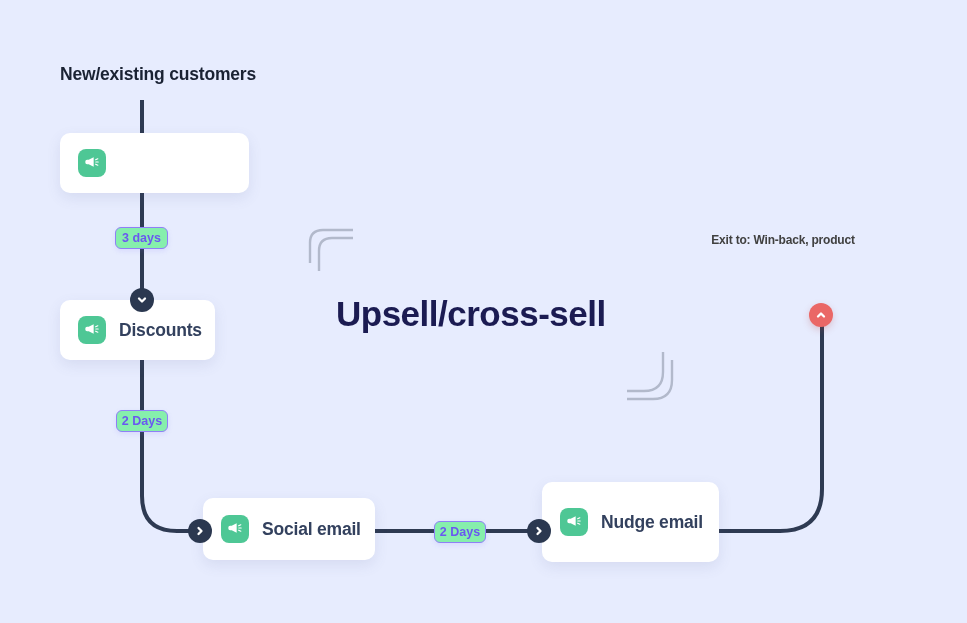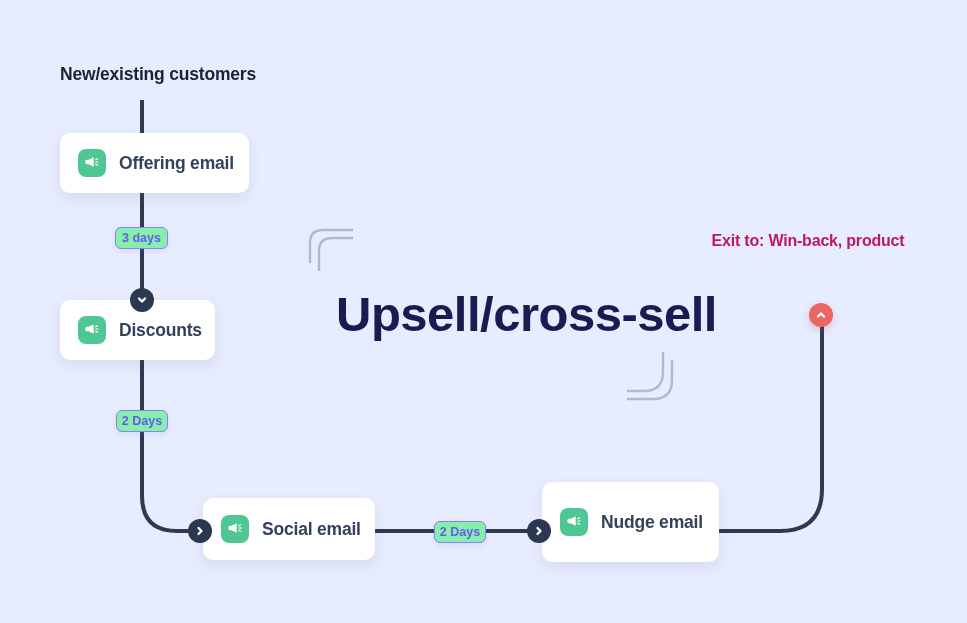--- a/index.html
+++ b/index.html
@@ -68,30 +68,30 @@
   .dir-circle {
     position: absolute;
     width: 24px; height: 24px; border-radius: 50%;
     background: #2b3850;
     display: flex; align-items: center; justify-content: center;
   }
   .dir-circle.exit { background: #ea6766; box-shadow: 0 3px 7px rgba(180,70,70,0.25); }
 
   .flow-title {
     position: absolute; left: 336px; top: 292px;
-    font-size: 49px; line-height: 44px;
+    font-size: 35px; line-height: 44px;
     font-weight: 800; color: #1b1b52;
     letter-spacing: -0.5px;
     white-space: nowrap;
   }
 
   .exit-note {
-    position: absolute; left: 678px; top: 230px; width: 260px;
+    position: absolute; left: 653px; top: 230px; width: 260px;
     text-align: center;
-    font-size: 16px; line-height: 21px; font-weight: 700; color: #be185d;
+    font-size: 12px; line-height: 21px; font-weight: 700; color: #404040;
     letter-spacing: -0.2px;
   }
 </style>
 </head>
 <body>
 
 <div class="canvas">
 
   <svg class="wires" width="967" height="623" viewBox="0 0 967 623">
 
@@ -119,21 +119,20 @@
     <span class="node-icon">
       <svg width="16" height="16" viewBox="0 0 24 24">
         <path d="M14.5 3.5 L7 7.2 H4.6 A2.6 2.6 0 0 0 2 9.8 v1.4 a2.6 2.6 0 0 0 2.6 2.6 H7 l7.5 3.7 Z" fill="#ffffff"></path>
         <g stroke="#ffffff" stroke-width="1.7" stroke-linecap="round" fill="none">
           <path d="M17.5 7.2 l3.2-1.6"></path>
           <path d="M17.7 10.5 h3.6"></path>
           <path d="M17.5 13.8 l3.2 1.6"></path>
         </g>
       </svg>
     </span>
-    <span class="node-label">Offering email</span>
   </div>
 
   <div class="node-card" style="left:60px; top:300px; width:155px; height:60px;">
     <span class="node-icon">
       <svg width="16" height="16" viewBox="0 0 24 24">
         <path d="M14.5 3.5 L7 7.2 H4.6 A2.6 2.6 0 0 0 2 9.8 v1.4 a2.6 2.6 0 0 0 2.6 2.6 H7 l7.5 3.7 Z" fill="#ffffff"></path>
         <g stroke="#ffffff" stroke-width="1.7" stroke-linecap="round" fill="none">
           <path d="M17.5 7.2 l3.2-1.6"></path>
           <path d="M17.7 10.5 h3.6"></path>
           <path d="M17.5 13.8 l3.2 1.6"></path>

